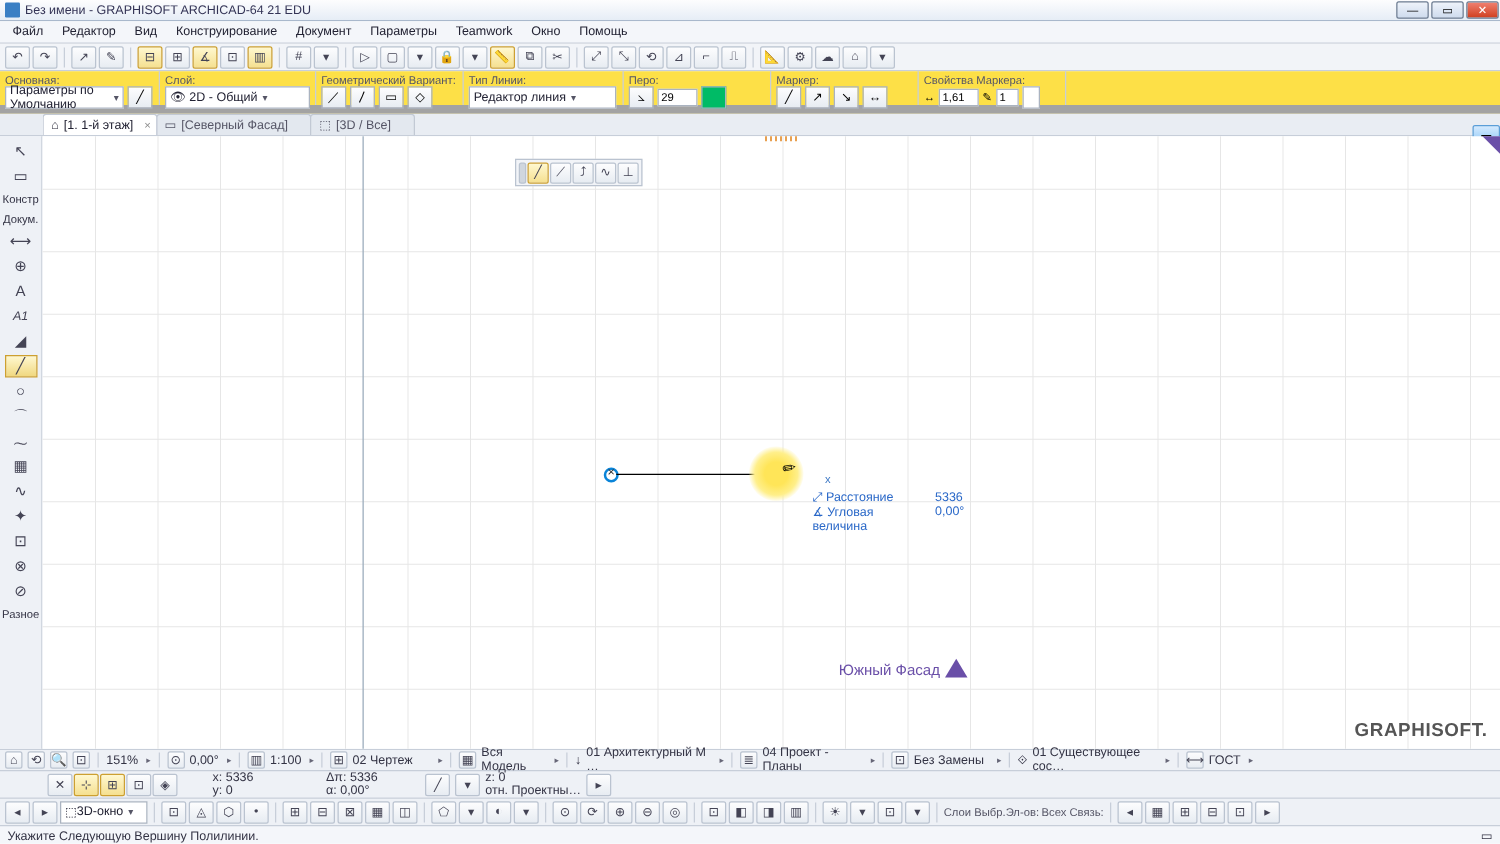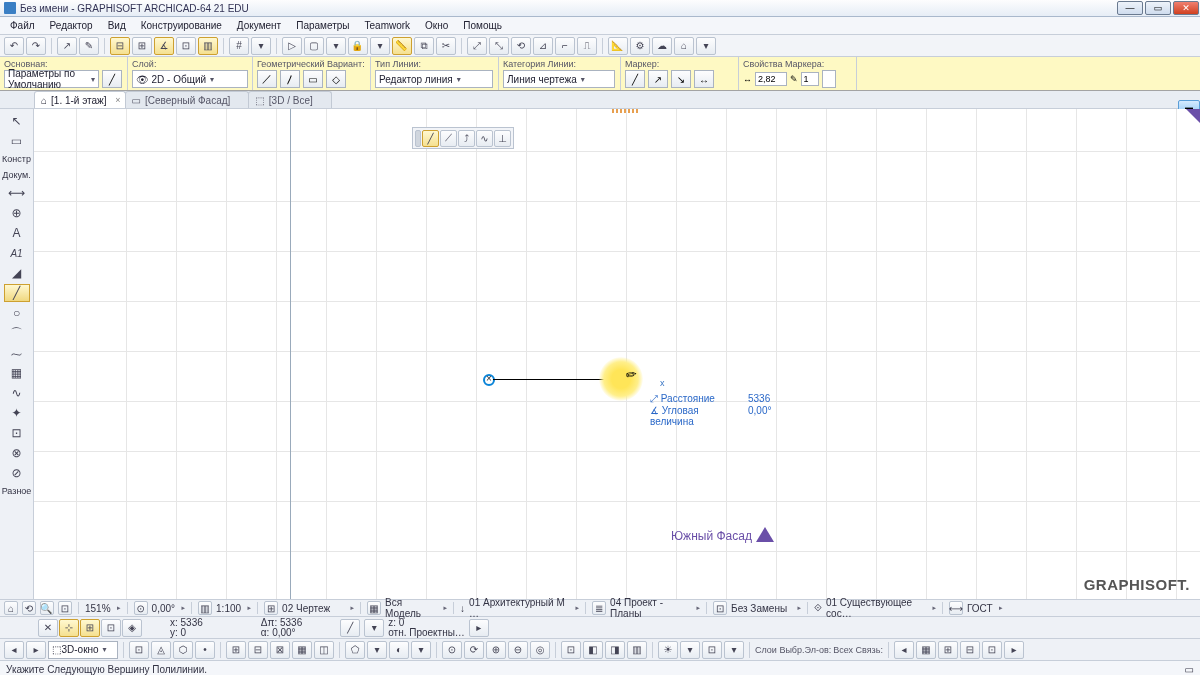--- a/index.html
+++ b/index.html
@@ -11,21 +11,21 @@
 .winbtn{width:26px;height:14px;margin:1px;border:1px solid #6a7a90;border-radius:2px;display:flex;align-items:center;justify-content:center;font-size:9px}
 .winbtn.min{background:linear-gradient(#eef3fa,#cfdcee)}
 .winbtn.max{background:linear-gradient(#eef3fa,#cfdcee)}
 .winbtn.close{background:linear-gradient(#f08070,#d04020);color:#fff}
 .menubar{height:18px;background:#f4f6fa;border-bottom:1px solid #c7ced9;display:flex;align-items:center;padding-left:4px;gap:3px}
 .menubar span{padding:2px 6px;color:#223}
 .toolbar-row{height:22px;background:#f2f4f8;border-bottom:1px solid #c7ced9;display:flex;align-items:center;padding:0 4px;gap:2px}
 .tbtn{width:20px;height:18px;border:1px solid #bac3d0;background:linear-gradient(#fdfdfe,#e7ecf2);border-radius:2px;display:flex;align-items:center;justify-content:center;font-size:10px;color:#445}
 .tbtn.active{background:linear-gradient(#fff8d0,#f5e090);border-color:#cda030}
 .tsep{width:1px;height:16px;background:#c7ced9;margin:0 3px}
-.infobox{height:34px;background:#fef9c3;border-bottom:1px solid #a3a3a3;display:flex}
+.infobox{height:34px;background:#fde047;border-bottom:7px solid #a3a3a3;display:flex}
 .infopanel{border-right:1px solid #c7ced9;padding:2px 4px;display:flex;flex-direction:column;justify-content:space-between}
 .infopanel .lbl{font-size:9px;color:#556}
 .infopanel .body{display:flex;align-items:center;gap:3px;height:18px}
 .dropdown{height:18px;border:1px solid #aab3c0;background:#fff;padding:0 3px;display:flex;align-items:center;font-size:10px;color:#223;position:relative}
 .dropdown::after{content:"▾";margin-left:4px;color:#556;font-size:8px}
 .iconbox{width:20px;height:18px;border:1px solid #aab3c0;background:linear-gradient(#fdfdfe,#e7ecf2);display:flex;align-items:center;justify-content:center;font-size:10px}
 .numbox{width:32px;height:14px;border:1px solid #aab3c0;background:#fff;font-size:9px;padding:0 2px;display:flex;align-items:center}
 .tabbar{height:18px;background:#e9edf3;border-bottom:1px solid #c7ced9;display:flex;align-items:center}
 .tab{height:17px;padding:0 18px 0 6px;background:#fff;border:1px solid #c2c9d4;border-bottom:none;border-radius:3px 3px 0 0;margin-right:-1px;display:flex;align-items:center;gap:4px;color:#223;position:relative}
 .tab.inactive{background:#e3e8ef;color:#556}
@@ -154,40 +154,42 @@
       <div class="iconbox">▭</div>
       <div class="iconbox">◇</div>
     </div>
   </div>
   <div class="infopanel" style="width:128px">
     <div class="lbl">Тип Линии:</div>
     <div class="body">
         <div class="dropdown" style="width:118px">Редактор линия</div>
       </div>
   </div>
-  <div class="infopanel" style="width:122px">
-    <div class="lbl">Категория Линии:</div>
-    <div class="body">
-        <div class="dropdown" style="width:112px">Линия чертежа</div>
-      </div>
+  <div class="infopanel" style="width:118px">
+    <div class="lbl">Перо:</div>
+    <div class="body">
+      <div class="iconbox">⦣</div>
+      <div class="numbox">29</div>
+      <div class="iconbox" style="background:#0b6"></div>
+    </div>
   </div>
   <div class="infopanel" style="width:118px">
     <div class="lbl">Маркер:</div>
     <div class="body">
       <div class="iconbox">╱</div>
       <div class="iconbox">↗</div>
       <div class="iconbox">↘</div>
       <div class="iconbox">↔</div>
     </div>
   </div>
   <div class="infopanel" style="width:118px">
     <div class="lbl">Свойства Маркера:</div>
     <div class="body">
       <span style="font-size:9px">↔</span>
-        <div class="numbox">2,82</div>
+        <div class="numbox">1,61</div>
       <span style="font-size:9px">✎</span>
         <div class="numbox" style="width:18px">1</div>
       <div class="iconbox" style="width:14px;background:#fff"></div>
     </div>
   </div>
 </div>
 
 <div class="tabbar">
   <div style="width:34px"></div>
   <div class="tab">

